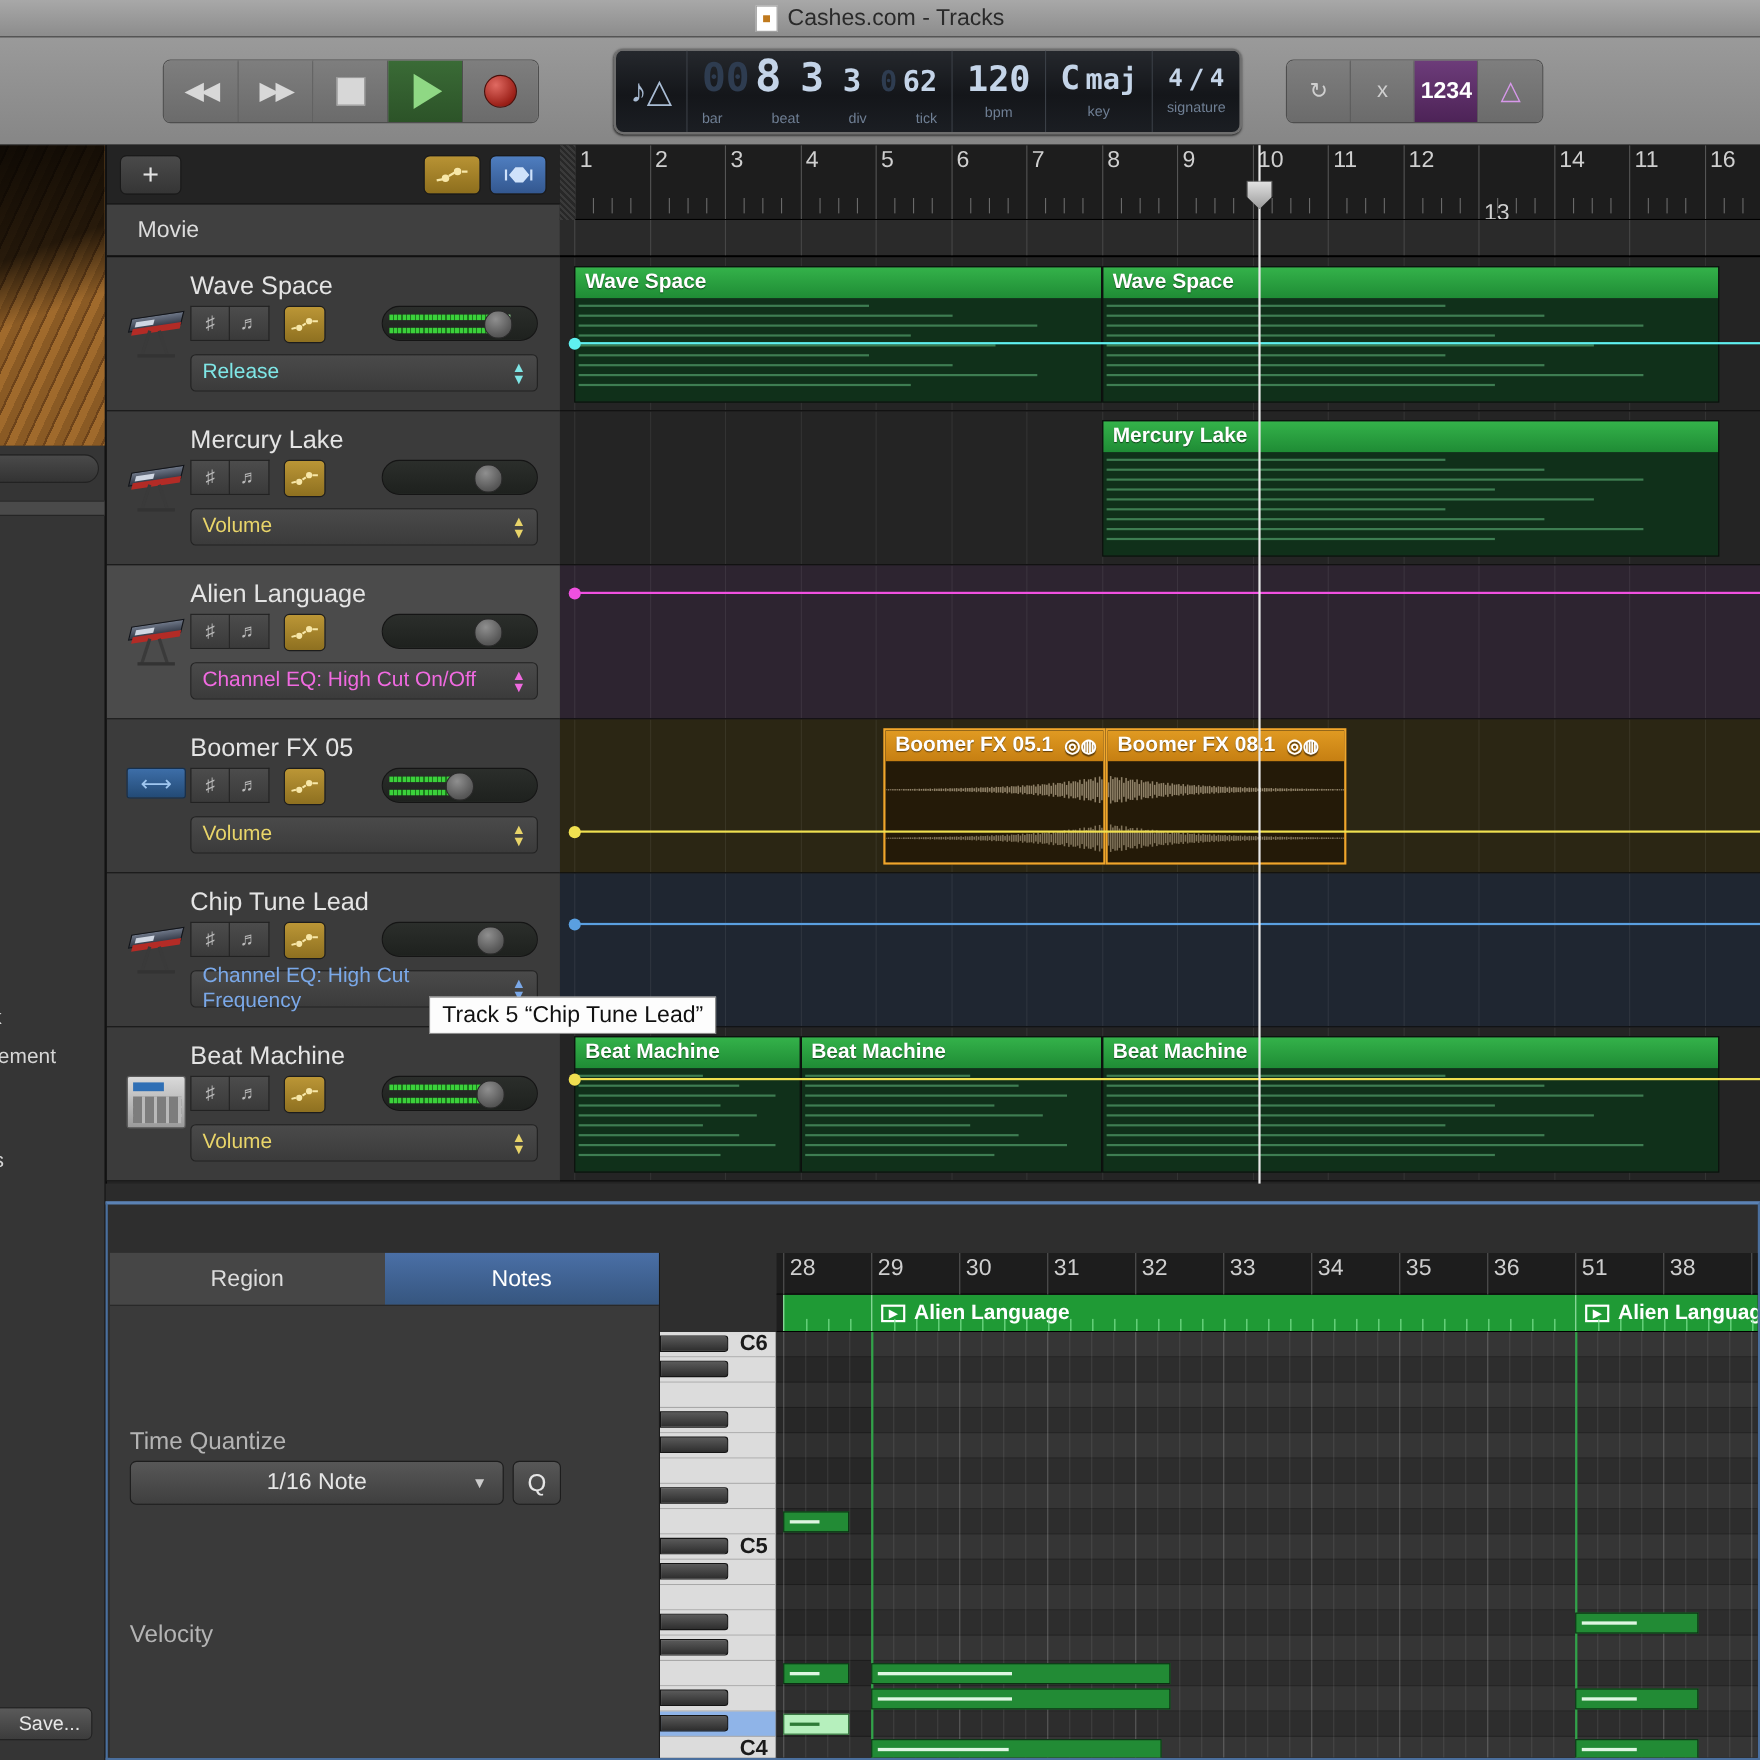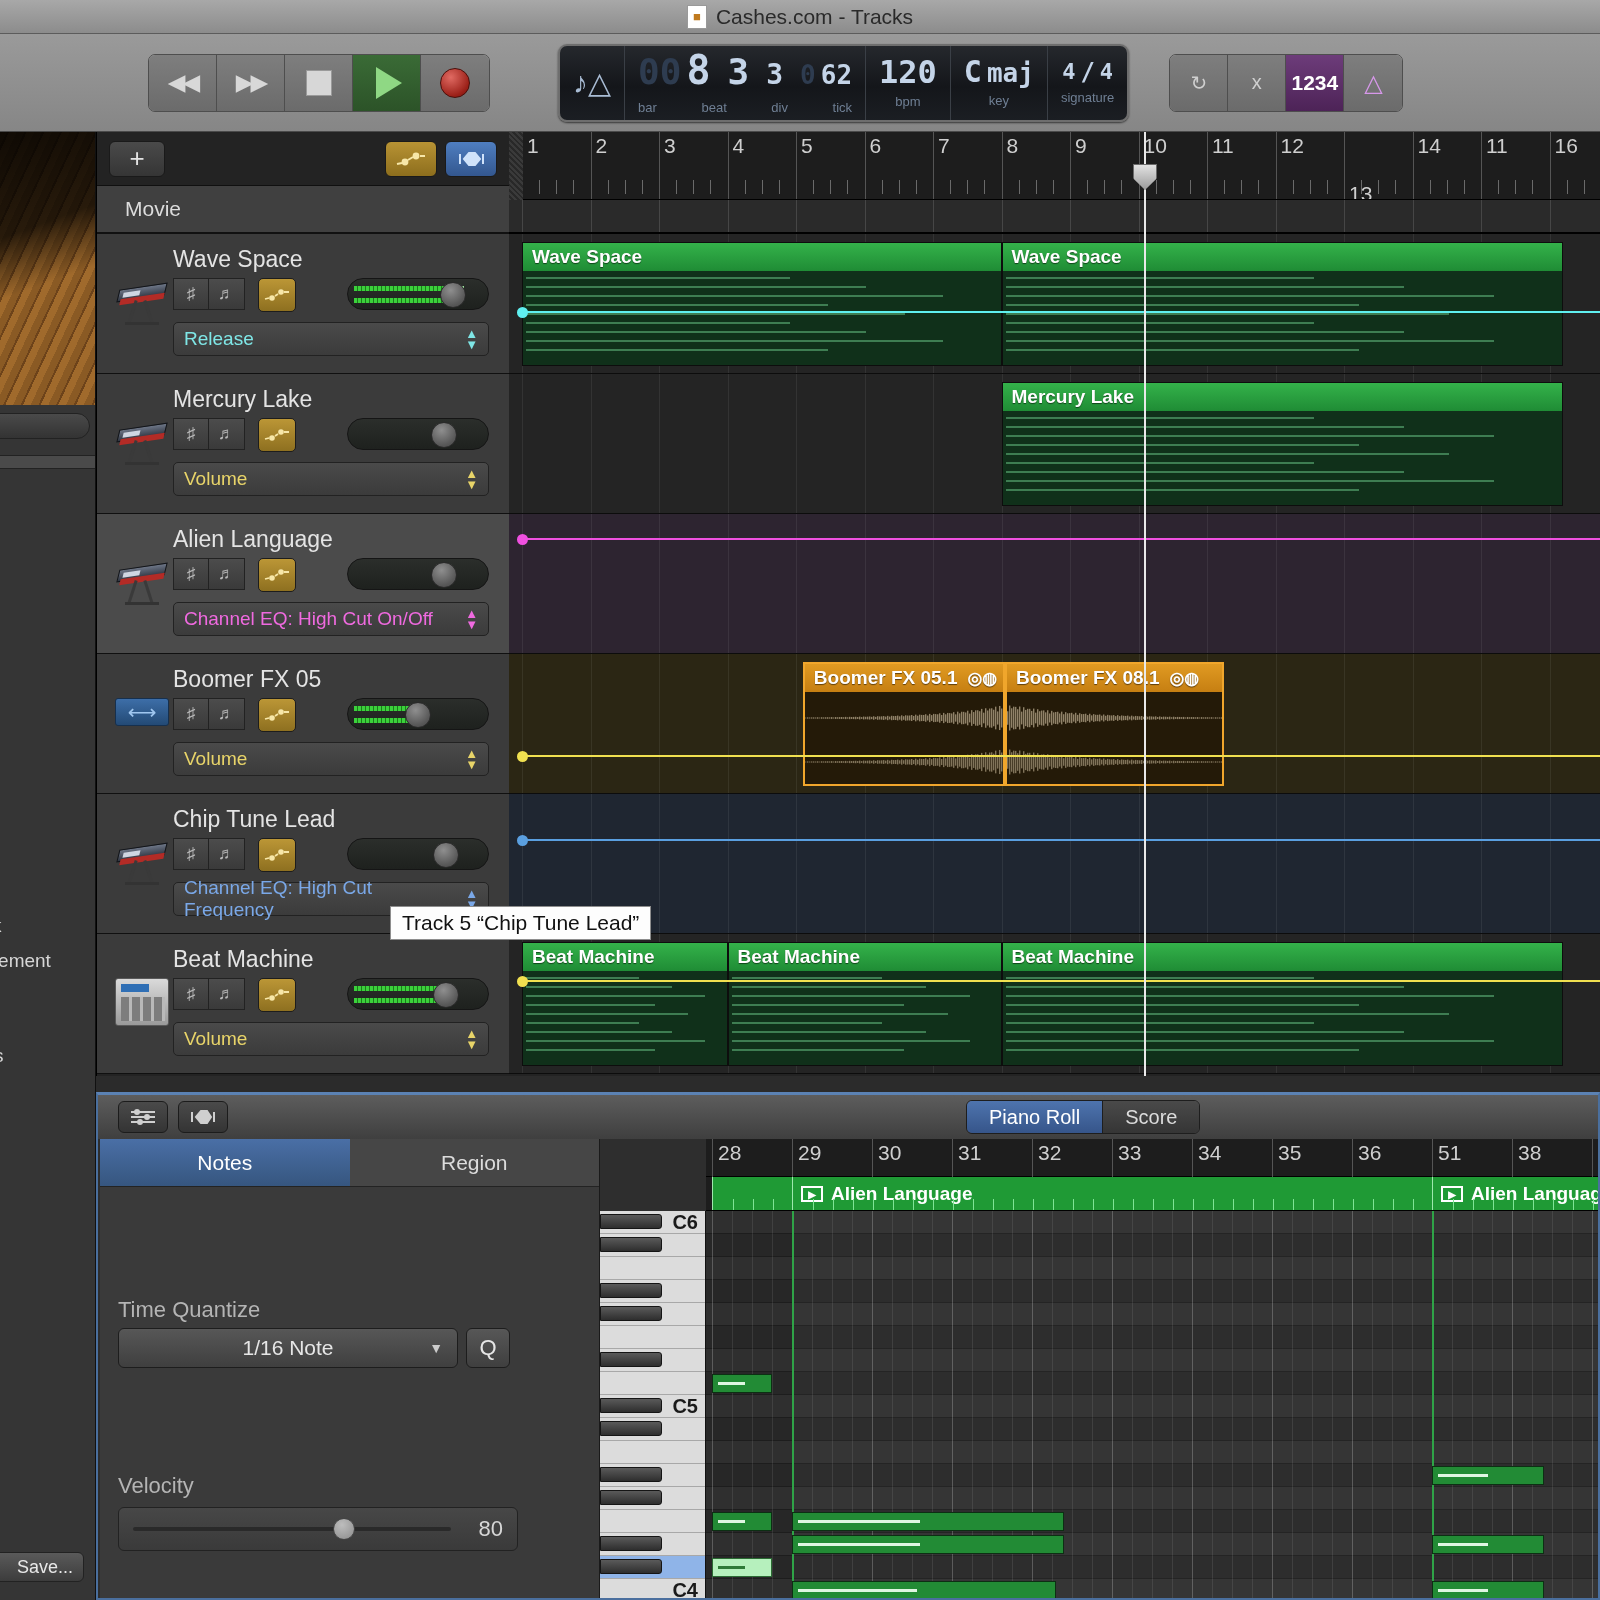--- a/index.html
+++ b/index.html
@@ -1312,73 +1312,44 @@
 
       <div class="phflag"></div>
       <div class="playhead"></div>
     </div>
 
     <div class="tip">
       <span>Track 5 “Chip Tune Lead”</span>
     </div>
 
     <div class="editor">
-      <div class="edtop">
-        <div class="edbtn">
-          <svg width="28" height="20" viewBox="0 0 28 20">
-              <path d="M2 5 H26 M2 10 H26 M2 15 H26" stroke="#cfcfcf" stroke-width="2"></path>
-              <circle cx="8" cy="5" r="3" fill="#cfcfcf"></circle>
-              <circle cx="18" cy="10" r="3" fill="#cfcfcf"></circle>
-              <circle cx="11" cy="15" r="3" fill="#cfcfcf"></circle>
-            </svg>
-        </div>
-        <div class="edbtn">
-          <svg width="28" height="20" viewBox="0 0 28 20">
-              <path d="M3 5 L3 15 M7 10 L12 4 L18 4 L22 10 L18 16 L12 16 Z M25 5 L25 15" stroke="#cfcfcf" stroke-width="2" fill="#cfcfcf"></path>
-            </svg>
-        </div>
-        <div class="segctl">
-          <div class="seg act">
-              <span>Piano Roll</span>
-            </div>
-          <div class="seg">
-              <span>Score</span>
-            </div>
-        </div>
-      </div>
 
       <div class="insp">
         <div class="tabs2">
+          <div class="tab2">
+              <span>Region</span>
+            </div>
           <div class="tab2 act">
               <span>Notes</span>
-            </div>
-          <div class="tab2">
-              <span>Region</span>
             </div>
         </div>
       </div>
 
       <div class="fld" style="top:202px;">Time Quantize</div>
       <div class="qrow" style="top:233px;">
         <div class="popup">
           <span>1/16 Note</span>
           <span class="car">▼</span>
         </div>
         <div class="qbtn">
             <span>Q</span>
           </div>
       </div>
 
       <div class="fld" style="top:378px;">Velocity</div>
-      <div class="vrow" style="top:412px;">
-        <div class="vtrack">
-          <div class="vknob" id="velknob" style="left: 63%;"></div>
-        </div>
-        <div class="vval">80</div>
-      </div>
 
       <div class="prwrap">
         <div class="prruler" id="prruler">
             <div class="bl" style="left: 6px;"></div>
             <div class="bn" style="left: 6px;">28</div>
             <div class="bl" style="left: 86px;"></div>
             <div class="bn" style="left: 86px;">29</div>
             <div class="bl" style="left: 166px;"></div>
             <div class="bn" style="left: 166px;">30</div>
             <div class="bl" style="left: 246px;"></div>

